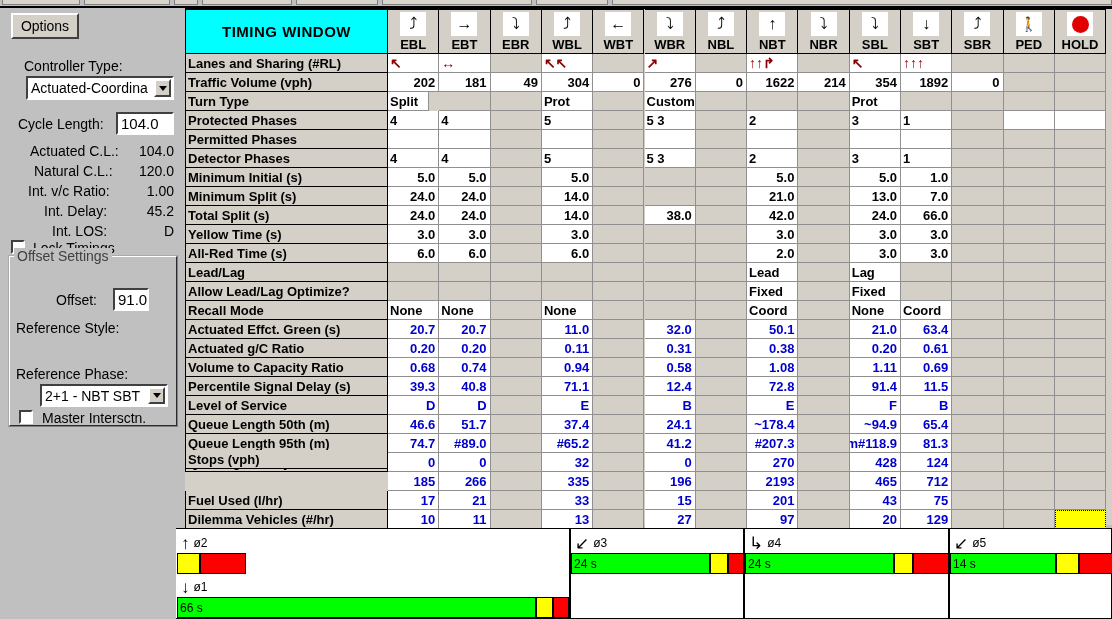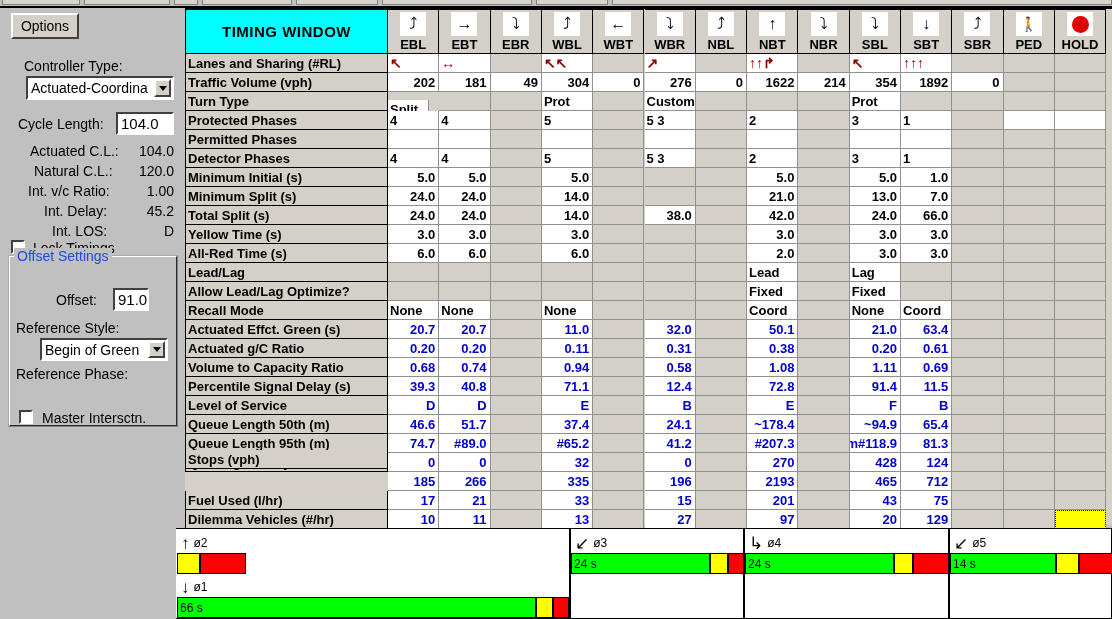--- a/index.html
+++ b/index.html
@@ -65,21 +65,21 @@
   .lp-check {
     position: absolute; width: 14px; height: 14px; background: #fff;
     border: 2px solid; border-color: #404040 #fff #fff #404040;
   }
   #offset-group {
     position: absolute; left: 8px; top: 247px; width: 170px; height: 172px;
     border: 2px groove #fff; border-color:#fff #808080 #808080 #fff;
   }
   #offset-group-title {
     position: absolute; left: 14px; top: 240px; background: #c0c0c0;
-    font-size: 14px; padding: 0 3px; color: #1d4ed8;
+    font-size: 14px; padding: 0 3px; color: #404040;
   }
 
   
   #table-wrap {
     position: absolute; left: 185px; top: 8px; width: 927px; height: 517px;
     background: #d4d0c8;
     border-top: 1px solid #000;
   }
   #title-cell {
     position: absolute; left: 0; top: 0; width: 203px; height: 45px;
@@ -196,28 +196,28 @@
     <div class="lp-check" style="left:11px; top:232px;"></div>
     <div class="lp-label" style="left:33px; top:232px;">Lock Timings</div>
 
     <div id="offset-group"></div>
     <div id="offset-group-title">Offset Settings</div>
 
     <div class="lp-label" style="left:56px; top:284px;">Offset:</div>
     <div class="lp-field" style="left:113px; top:280px; width:36px; height:23px;">91.0</div>
 
     <div class="lp-label" style="left:16px; top:312px;">Reference Style:</div>
-    <div class="lp-combo" style="left:40px; top:330px; width:128px; height:23px;">
-      <span>Begin of Green</span>
+
+    <div class="lp-label" style="left:16px; top:358px;">Reference Phase:</div>
+    <div class="lp-combo" style="left:40px; top:376px; width:128px; height:23px;">
+      <span>2+1 - NBT SBT</span>
       <span class="arrow-btn">
           <span class="tri"></span>
         </span>
     </div>
-
-    <div class="lp-label" style="left:16px; top:358px;">Reference Phase:</div>
 
     <div class="lp-check" style="left:19px; top:402px;"></div>
     <div class="lp-label" style="left:42px; top:402px;">Master Intersctn.</div>
   </div>
 
   <div id="table-wrap">
     <div id="title-cell">TIMING WINDOW</div>
     <div id="col-headers">
         <div class="colhdr" style="left: 203px; width: 51.3px;">
           <div class="icon-box">
@@ -367,21 +367,21 @@
         <div class="cell on num" style="left: 408.2px; top: 64px; width: 51.3px;">0</div>
         <div class="cell on num" style="left: 459.5px; top: 64px; width: 51.3px;">276</div>
         <div class="cell on num" style="left: 510.8px; top: 64px; width: 51.3px;">0</div>
         <div class="cell on num" style="left: 562.1px; top: 64px; width: 51.3px;">1622</div>
         <div class="cell on num" style="left: 613.4px; top: 64px; width: 51.3px;">214</div>
         <div class="cell on num" style="left: 664.7px; top: 64px; width: 51.3px;">354</div>
         <div class="cell on num" style="left: 716px; top: 64px; width: 51.3px;">1892</div>
         <div class="cell on num" style="left: 767.3px; top: 64px; width: 51.3px;">0</div>
         <div class="cell off" style="left: 818.6px; top: 64px; width: 51.3px;"></div>
         <div class="cell off" style="left: 869.9px; top: 64px; width: 51.3px;"></div>
-        <div class="cell on txt" style="left: 203px; top: 91px; width: 41px;">Split</div>
+        <div class="cell on txt" style="left: 203px; top: 83px; width: 41px;">Split</div>
         <div class="cell txt off" style="left: 254.3px; top: 83px; width: 51.3px;"></div>
         <div class="cell txt off" style="left: 305.6px; top: 83px; width: 51.3px;"></div>
         <div class="cell on txt" style="left: 356.9px; top: 83px; width: 51.3px;">Prot</div>
         <div class="cell txt off" style="left: 408.2px; top: 83px; width: 51.3px;"></div>
         <div class="cell on txt" style="left: 459.5px; top: 83px; width: 51.3px;">Custom</div>
         <div class="cell txt off" style="left: 510.8px; top: 83px; width: 51.3px;"></div>
         <div class="cell txt off" style="left: 562.1px; top: 83px; width: 51.3px;"></div>
         <div class="cell txt off" style="left: 613.4px; top: 83px; width: 51.3px;"></div>
         <div class="cell on txt" style="left: 664.7px; top: 83px; width: 51.3px;">Prot</div>
         <div class="cell txt off" style="left: 716px; top: 83px; width: 51.3px;"></div>

